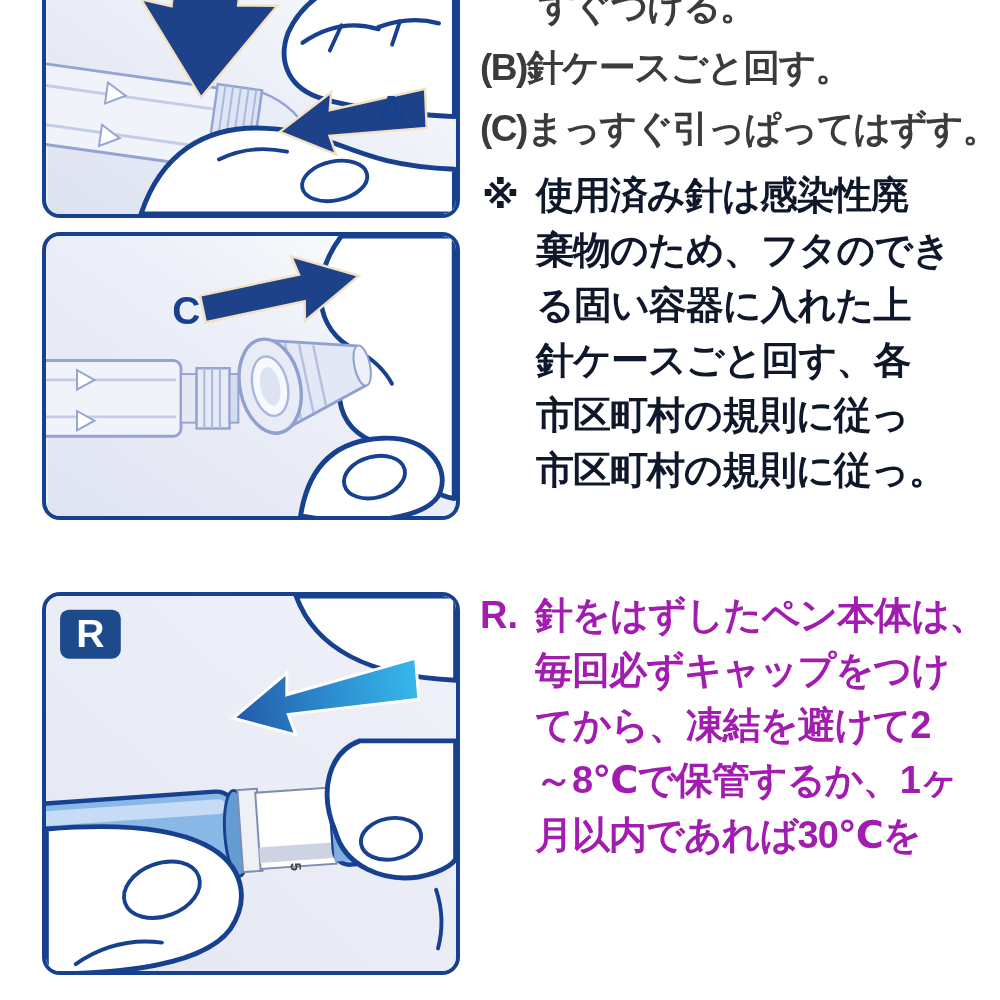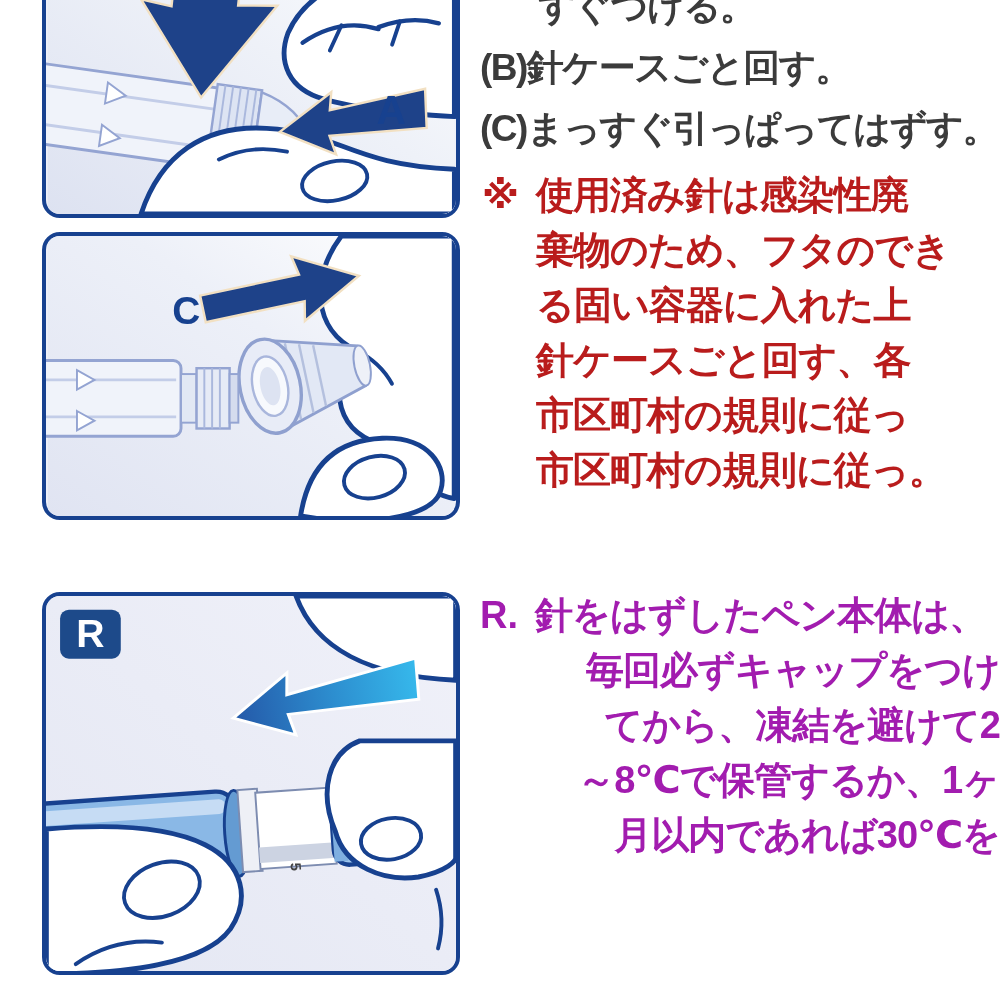--- a/index.html
+++ b/index.html
@@ -20,32 +20,32 @@
   
   .textcol{position:absolute;left:0;top:0;width:1000px;height:707px;}
   .steps-top{
     position:absolute;left:480px;top:-24px;width:520px;
     font-size:37px;font-weight:bold;color:#3b3b3b;line-height:61px;
     letter-spacing:-1.5px;white-space:nowrap;
   }
   .steps-top .indent1{padding-left:58px;}
   .warning{
     position:absolute;left:482px;top:168px;width:518px;
-    font-size:38px;font-weight:bold;color:#b91c1c;line-height:55px;
+    font-size:38px;font-weight:bold;color:#0f172a;line-height:55px;
     letter-spacing:-1px;white-space:nowrap;
   }
   .warning .marker{display:inline-block;width:54px;}
   .warning .cont{padding-left:54px;}
   .rblock{
     position:absolute;left:480px;top:588px;width:520px;
     font-size:38px;font-weight:bold;color:#a21caf;line-height:55px;
     letter-spacing:-1px;white-space:nowrap;
   }
   .rblock .rlabel{display:inline-block;width:55px;letter-spacing:0;}
-  .rblock .cont{padding-left:55px;text-align:right;}
+  .rblock .cont{padding-left:55px;}
 </style>
 </head>
 <body>
 
 <div class="page">
 
   <div class="panel panel-a">
     <svg viewBox="0 0 418 298">
       <defs>
         <linearGradient id="g1" x1="0" y1="1" x2="1" y2="0">

